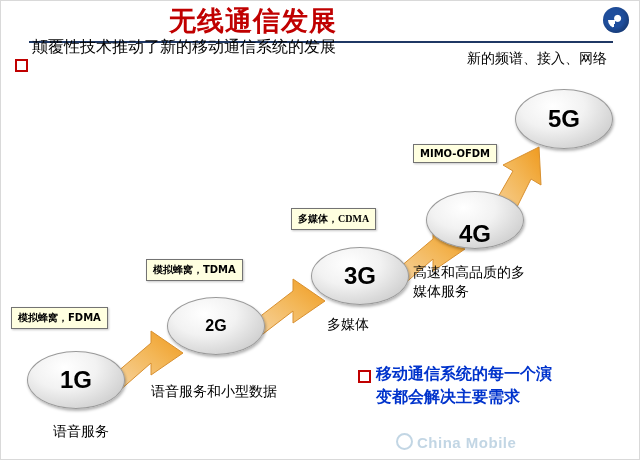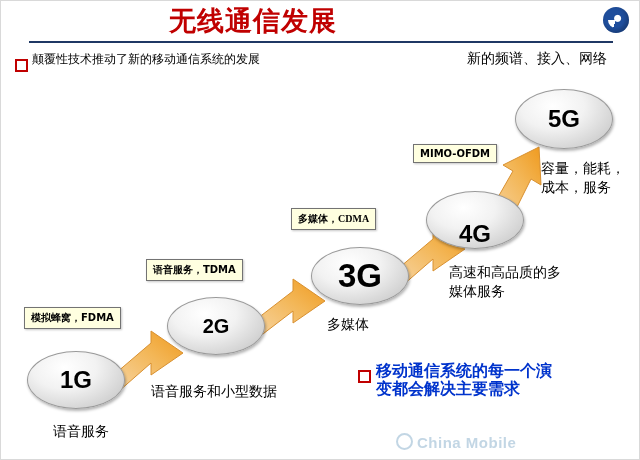--- a/index.html
+++ b/index.html
@@ -46,73 +46,73 @@
   .bullet-sq{
     position:absolute;width:9px;height:9px;border:2px solid #c00000;
     background:transparent;
   }
   .bullet-text{
     position:absolute;
     font-family:"DejaVu Sans","Liberation Sans",sans-serif;
     font-size:15px;color:#000;font-weight:normal;
   }
   #bullet1-sq{left:14px;top:58px;}
-  #bullet1-tx{left:31px;top:50px;font-size:12px;}
+  #bullet1-tx{left:31px;top:36px;font-size:16px;}
   #bullet2-sq{left:357px;top:369px;}
-  #bullet2-tx{left:375px;top:361px;font-size:16px;color:#0033cc;font-weight:bold;line-height:18px;}
+  #bullet2-tx{left:375px;top:361px;font-size:16px;color:#0033cc;font-weight:bold;line-height:23px;}
   
   .node{
     position:absolute;
     border-radius:50%;
     background:radial-gradient(ellipse at 38% 28%, #ffffff 0%, #f2f2f2 38%, #d6d6d6 72%, #bdbdbd 100%);
     border:1px solid #9a9a9a;
     box-shadow:1px 2px 3px rgba(0,0,0,.30);
     display:flex;align-items:center;justify-content:center;
   }
   .node span{
     font-family:"Liberation Sans","DejaVu Sans",sans-serif;
     font-weight:bold;color:#000;
   }
   #node-1g{left:26px;top:350px;width:96px;height:56px;justify-content:center;}
   #node-1g span{font-size:24px;}
   #node-2g{left:166px;top:296px;width:96px;height:56px;}
-  #node-2g span{font-size:20px;}
+  #node-2g span{font-size:16px;}
   #node-3g{left:310px;top:246px;width:96px;height:56px;}
-  #node-3g span{font-size:33px;}
+  #node-3g span{font-size:24px;}
   #node-4g{left:425px;top:190px;width:96px;height:56px;align-items:flex-end;}
   #node-4g span{font-size:24px;}
   #node-5g{left:514px;top:88px;width:96px;height:58px;}
   #node-5g span{font-size:24px;}
   
   .arrow{position:absolute;}
   
   .tag{
     position:absolute;
     background:#ffffe0;
     border:1px solid #737373;
     font-family:"DejaVu Sans","Liberation Sans",sans-serif;
     font-size:10px;font-weight:bold;color:#000;
     padding:3px 6px;
     box-shadow:1px 1px 2px rgba(0,0,0,.22);
     white-space:nowrap;
   }
-  #tag-fdma{left:23px;top:306px;}
+  #tag-fdma{left:10px;top:306px;}
   #tag-tdma{left:145px;top:258px;}
   #tag-cdma{left:290px;top:207px;font-family:Liberation Serif, serif;}
   #tag-mimo{left:412px;top:143px;}
   
   .note{
     position:absolute;
     font-family:"DejaVu Sans","Liberation Sans",sans-serif;
     font-size:14px;color:#000;white-space:pre;line-height:19px;
   }
   #note-voice{left:52px;top:421px;}
   #note-voicedata{left:150px;top:381px;}
   #note-multimedia{left:326px;top:314px;}
-  #note-hs{left:412px;top:262px;margin-left:36px;}
+  #note-hs{left:412px;top:262px;}
   #note-cap{left:540px;top:158px;}
   #note-new{left:466px;top:48px;font-weight:normal;}
   
   .wm{
     position:absolute;left:395px;top:432px;
     font-size:15px;color:#b8cfe0;font-weight:bold;
     font-family:"Liberation Sans",sans-serif;
     letter-spacing:.5px;
     opacity:.85;
   }
@@ -160,31 +160,29 @@
     <span>3G</span>
   </div>
   <div class="node" id="node-4g">
     <span>4G</span>
   </div>
   <div class="node" id="node-5g">
     <span>5G</span>
   </div>
 
   <div class="tag" id="tag-fdma">模拟蜂窝，FDMA</div>
-  <div class="tag" id="tag-tdma">语音服务，TDMA</div>
+  <div class="tag" id="tag-tdma">模拟蜂窝，TDMA</div>
   <div class="tag" id="tag-cdma">多媒体，CDMA</div>
   <div class="tag" id="tag-mimo">MIMO-OFDM</div>
 
   <div class="note" id="note-voice">语音服务</div>
   <div class="note" id="note-voicedata">语音服务和小型数据</div>
   <div class="note" id="note-multimedia">多媒体</div>
   <div class="note" id="note-hs">高速和高品质的多
 媒体服务</div>
-  <div class="note" id="note-cap">容量，能耗，
-成本，服务</div>
   <div class="note" id="note-new">新的频谱、接入、网络</div>
 
   <div class="bullet-sq" id="bullet1-sq"></div>
   <div class="bullet-text" id="bullet1-tx">颠覆性技术推动了新的移动通信系统的发展</div>
 
   <div class="bullet-sq" id="bullet2-sq"></div>
   <div class="bullet-text" id="bullet2-tx" style="white-space:pre;">移动通信系统的每一个演
 变都会解决主要需求</div>
 
   <div class="wm">

